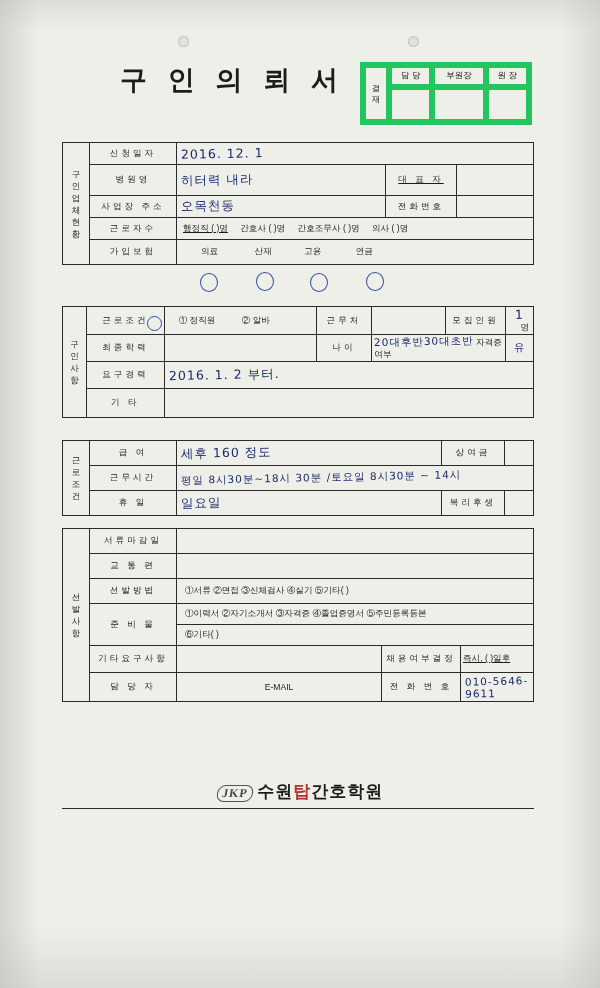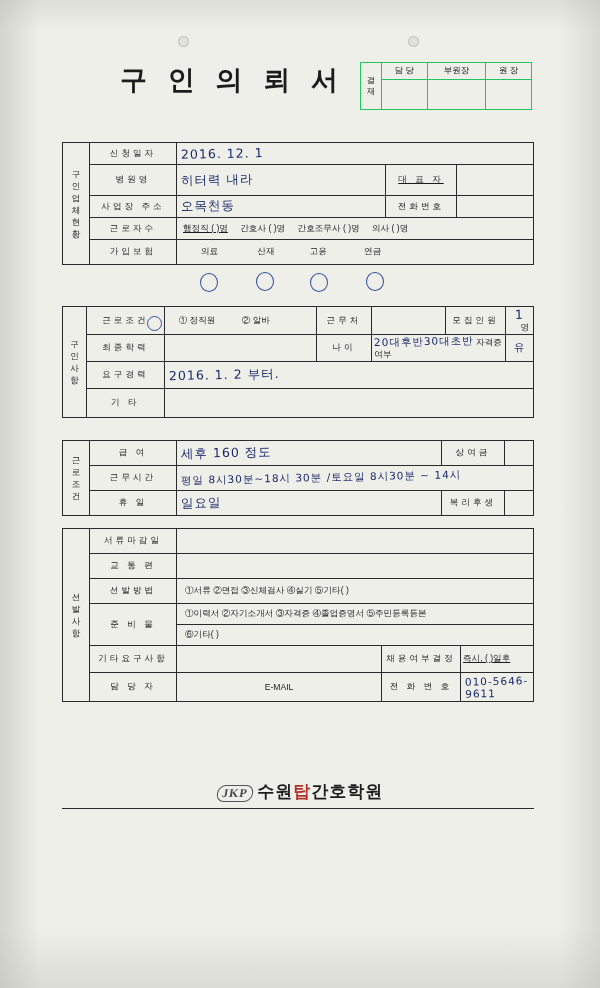--- a/index.html
+++ b/index.html
@@ -35,21 +35,21 @@
     font-family:"Liberation Serif", serif;
     font-size:27px;font-weight:bold;letter-spacing:7px;color:#1c1c1c;
   }
 
   
   table{border-collapse:collapse;}
   .approval{
     position:absolute;left:360px;top:62px;width:172px;
     font-size:8.5px;color:#1d1d1d;
   }
-  .approval td{border:1px solid #22c55e;text-align:center;vertical-align:middle;}
+  .approval td{border:6px solid #22c55e;text-align:center;vertical-align:middle;}
   .approval .vlabel{width:18px;font-size:8.5px;line-height:11px;}
   .approval .hrow td{height:14px;}
   .approval .brow td{height:27px;}
 
   
   .ftable{position:absolute;border:1px solid #2a2a2a;}
   .ftable td{
     border:1px solid #2a2a2a;
     font-size:8.6px;color:#1d1d1d;
     padding:0 4px;
@@ -155,21 +155,21 @@
         <td class="lbl">근로자수</td>
         <td colspan="3" style="padding:0;">
           <span style="display:inline-block;padding-left:6px;text-decoration:underline;">행정직 (          )명</span>
           <span style="display:inline-block;padding-left:10px;">간호사 (          )명</span>
           <span style="display:inline-block;padding-left:10px;">간호조무사 (          )명</span>
           <span style="display:inline-block;padding-left:10px;">의사 (          )명</span>
         </td>
       </tr>
       <tr>
         <td class="lbl" style="height:24px;">가입보험</td>
-        <td colspan="3" style="padding:0;position:relative;font-family:Liberation Mono, monospace;">
+        <td colspan="3" style="padding:0;position:relative;">
           <span style="display:inline-block;padding-left:24px;">의료</span>
           <span style="display:inline-block;padding-left:34px;">산재</span>
           <span style="display:inline-block;padding-left:30px;">고용</span>
           <span style="display:inline-block;padding-left:32px;">연금</span>
         </td>
       </tr>
     </tbody>
       </table>
 
     <div class="ink-circle" style="left:200px;top:273px;width:16px;height:17px;"></div>

